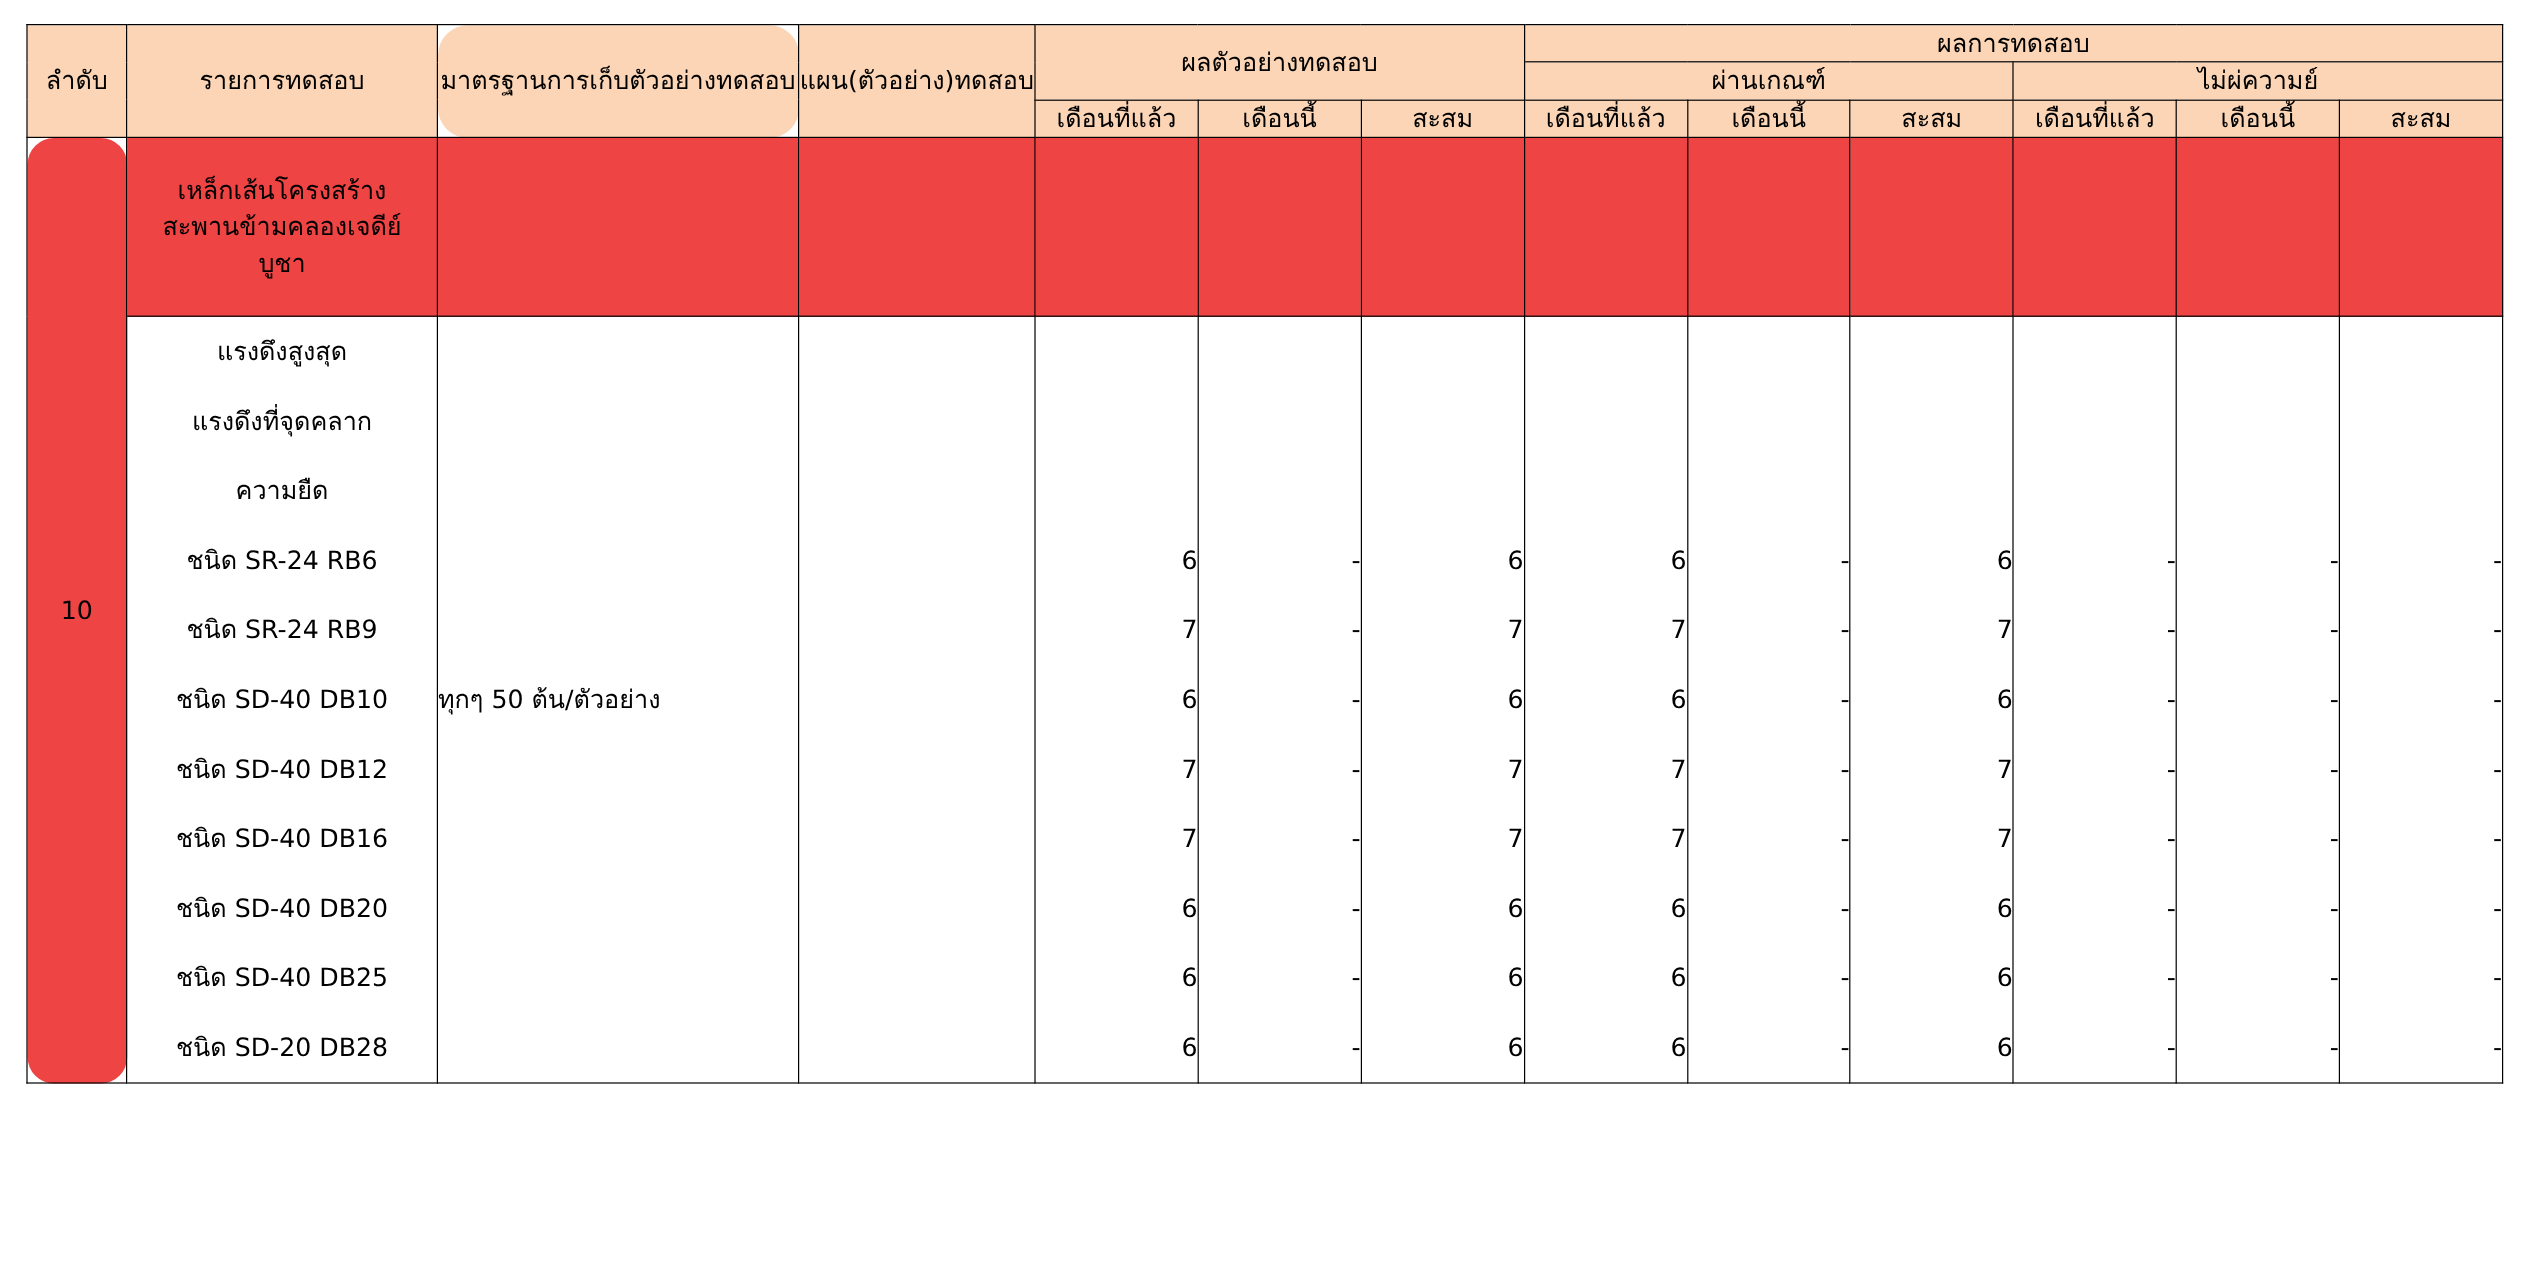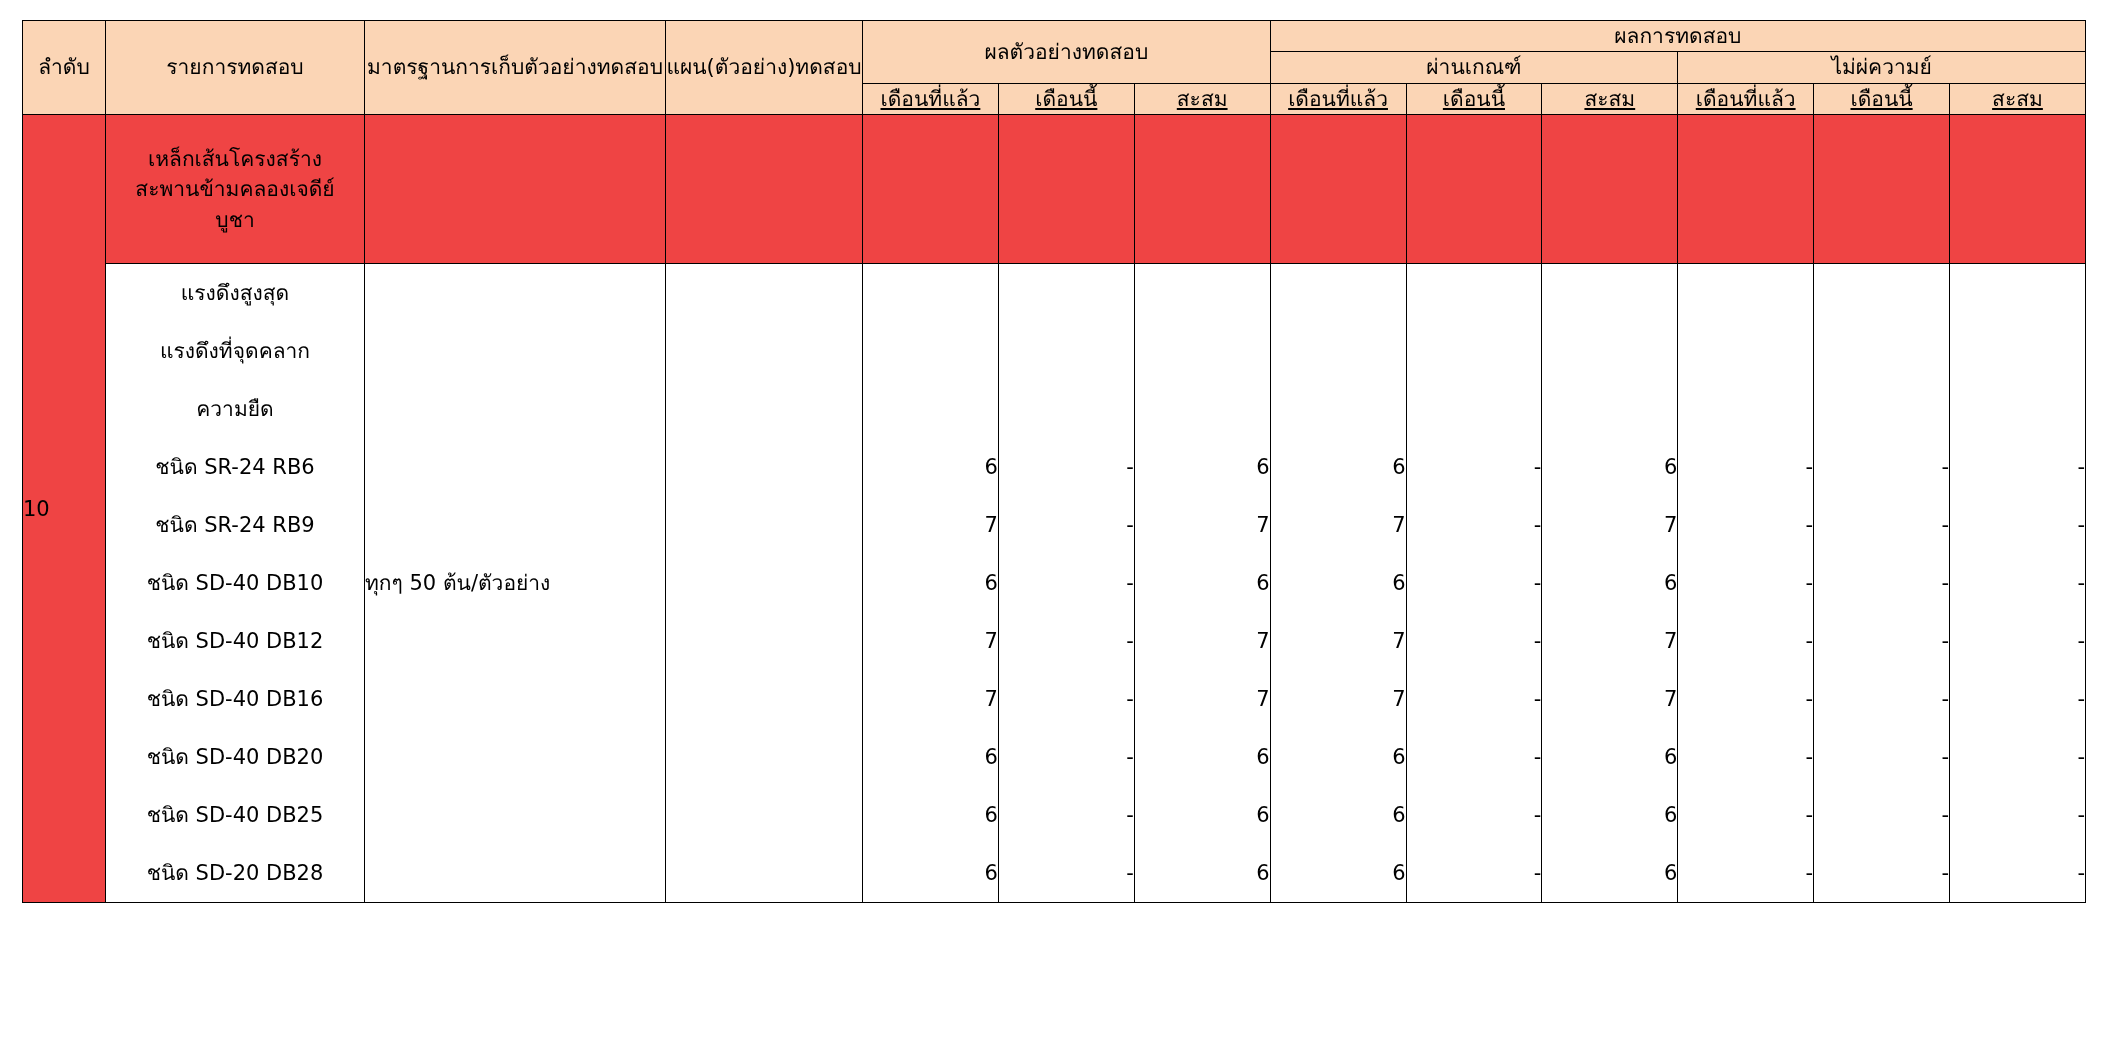--- a/index.html
+++ b/index.html
@@ -36,27 +36,28 @@
     font-size: 21px;
     line-height: 1.45;
   }
   thead th {
     background: #fbd5b5;
     text-align: center;
     padding: 6px 4px;
   }
   .hdr-seq      { width: 82px; }
   .hdr-item     { width: 258px; }
-  .hdr-standard { width: 300px; }
+  .hdr-standard { width: 300px; border-radius: 25px; }
   .hdr-plan     { width: 196px; }
-  .hdr-sub      { width: 138px; text-decoration: underline; }
+  .hdr-sub      { width: 138px; }
   .seq-cell {
-    text-align: left;
+    text-align: center;
     vertical-align: middle;
     font-size: 21px;
+    border-radius: 22px;
   }
   .group-row td {
     background: #ef4444;
     height: 148px;
   }
   .group-title {
     text-align: center;
     padding: 8px 10px;
     line-height: 1.6;
   }

